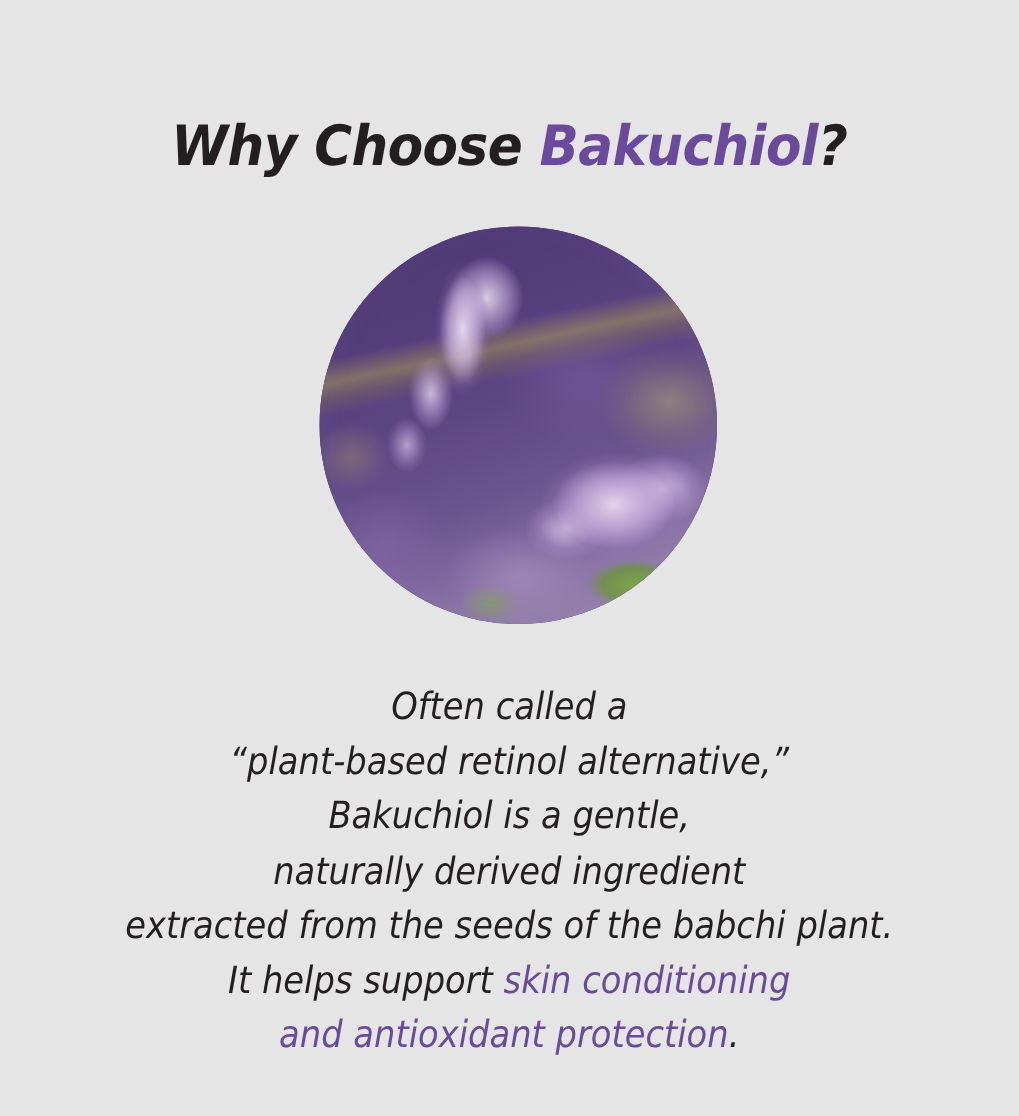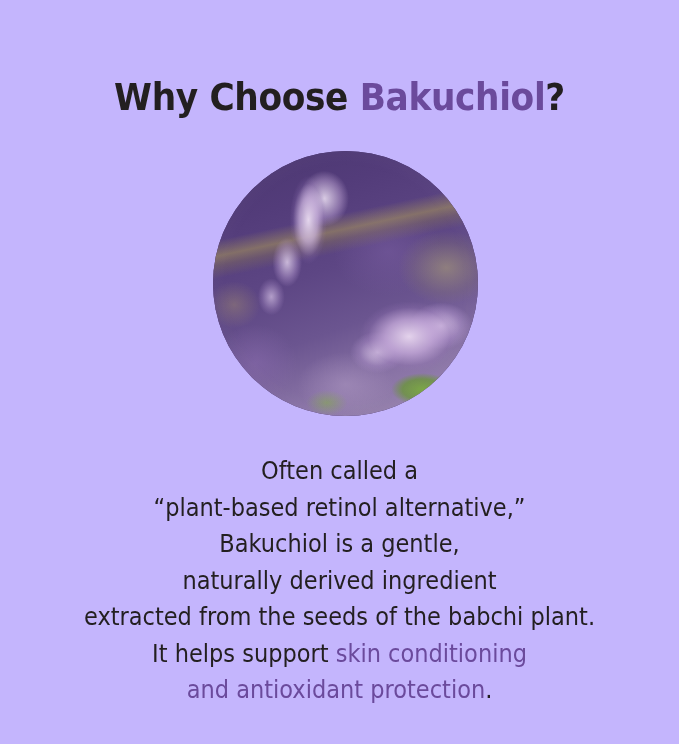--- a/index.html
+++ b/index.html
@@ -10,22 +10,23 @@
     width: 679px;
     height: 744px;
     background: #fdfdff;
     font-family: "Liberation Sans", sans-serif;
     overflow: hidden;
   }
   .page {
     position: relative;
     width: 679px;
     height: 744px;
-    background: #c4b5fd;
+    background: #e5e5e5;
     box-sizing: border-box;
+    font-style: italic;
   }
 
   
   .heading {
     position: absolute;
     top: 50px;
     left: 0;
     width: 679px;
     text-align: center;
     font-family: "DejaVu Sans", sans-serif;

